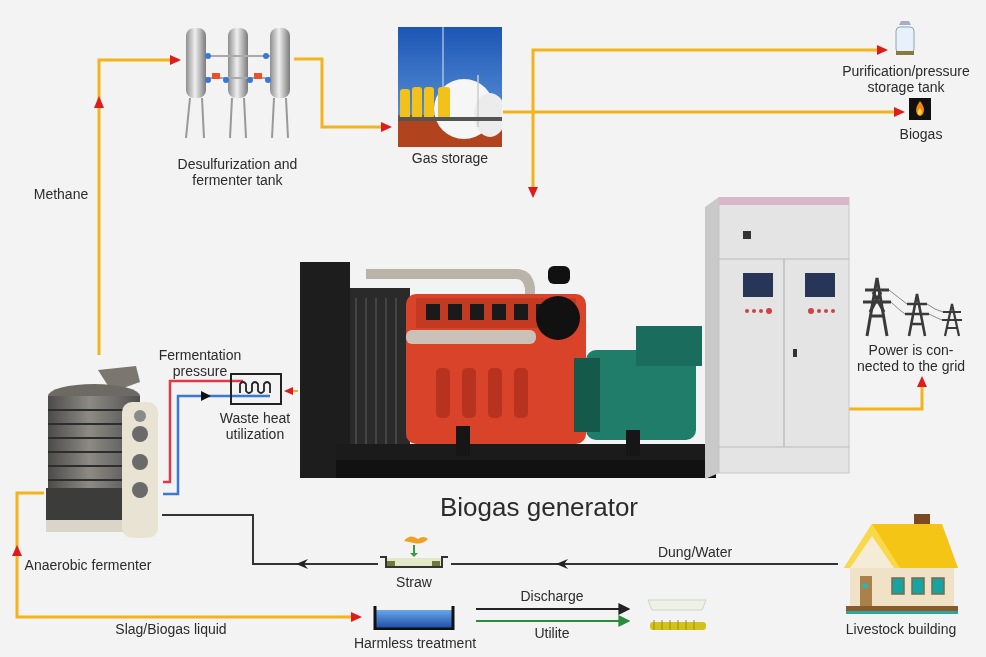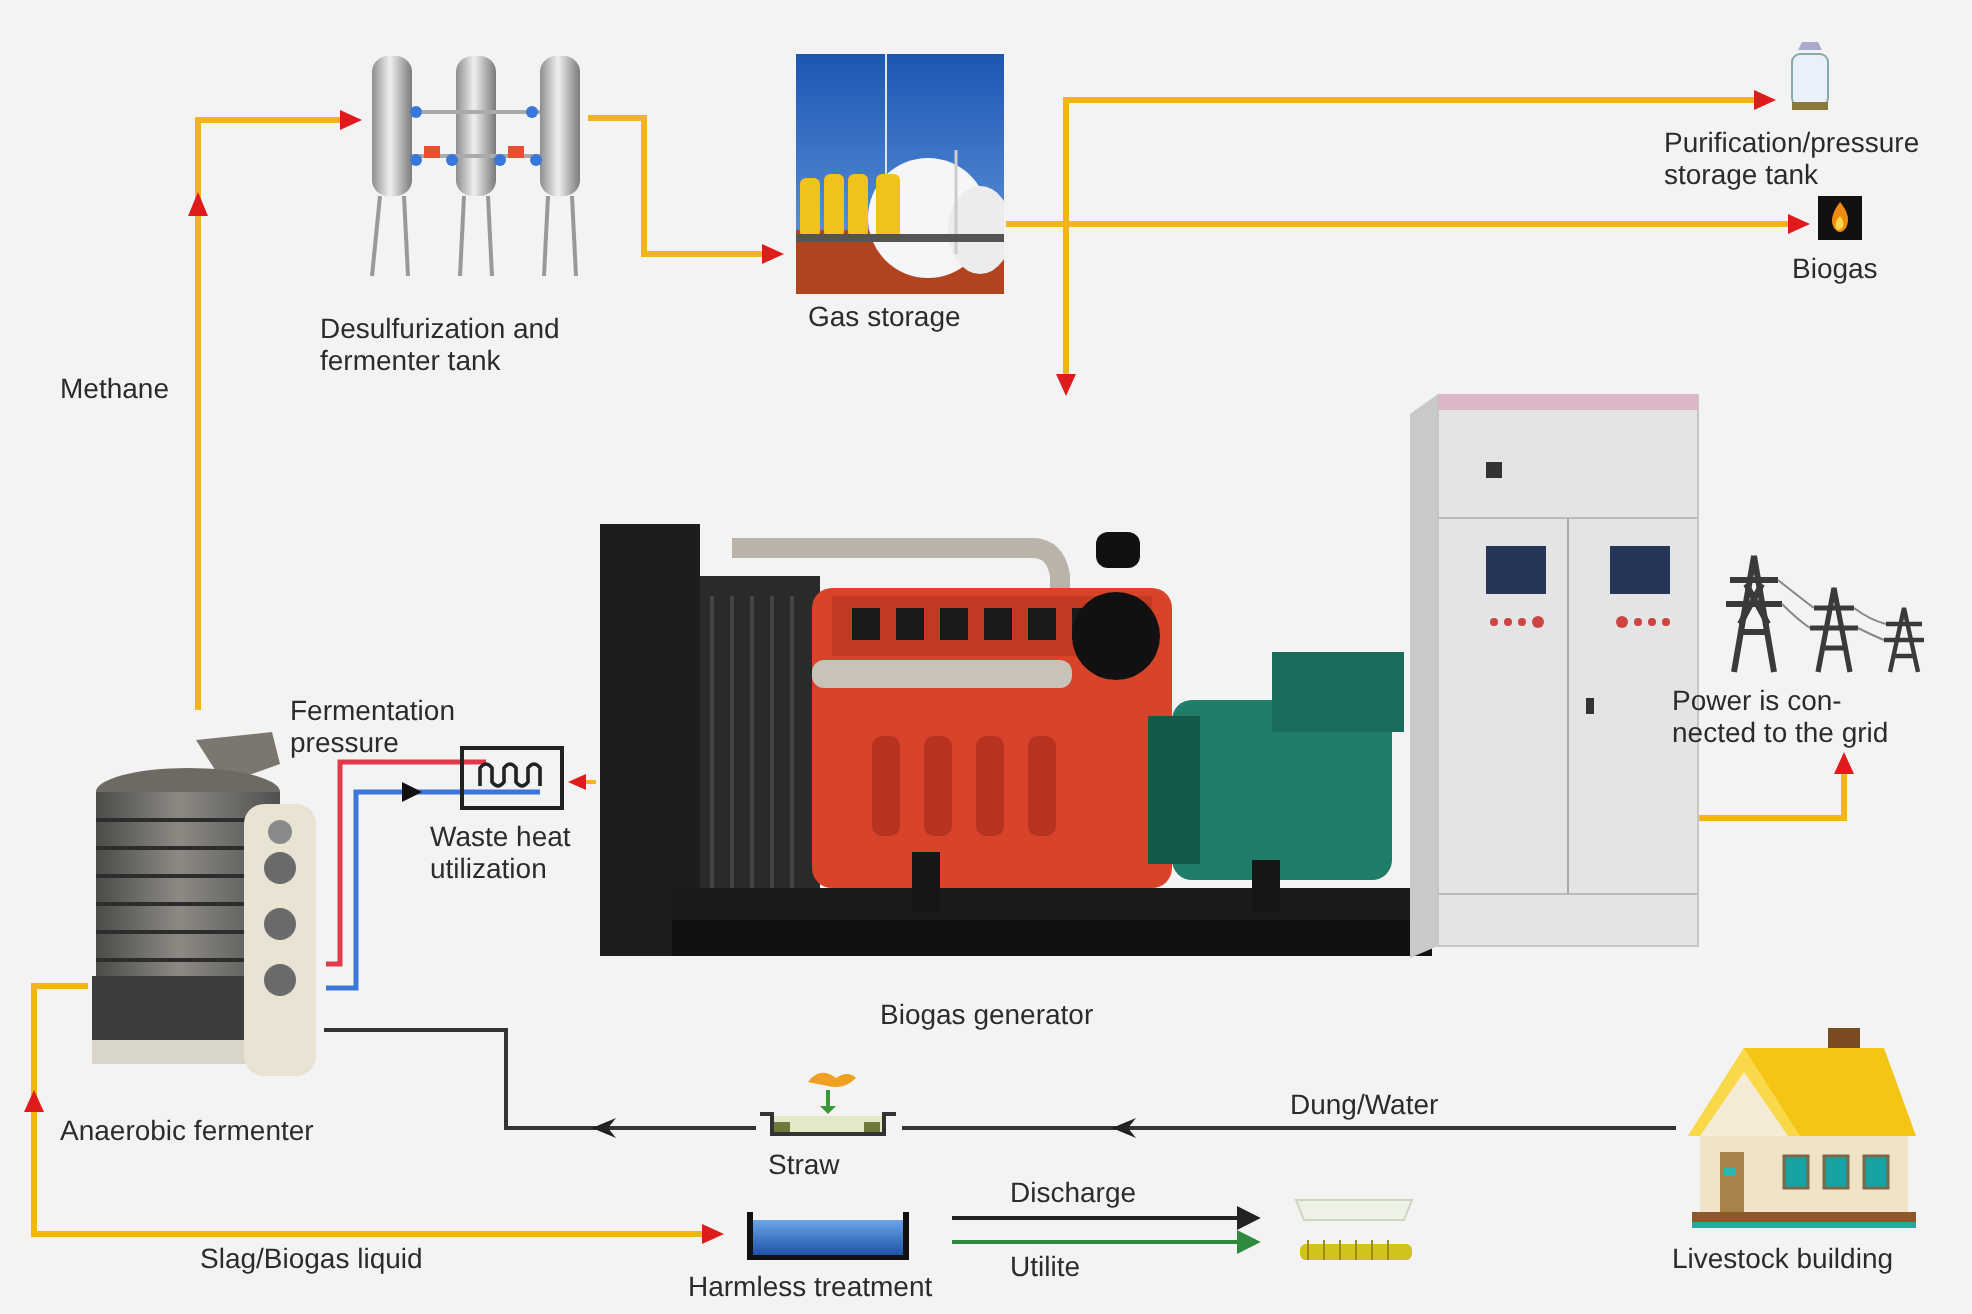--- a/index.html
+++ b/index.html
@@ -1,19 +1,19 @@
 <!DOCTYPE html>
 <html><head>
 <meta charset="utf-8">
 <style>
   html, body { margin:0; padding:0; }
   body { width:986px; height:657px; background:#f3f3f4; position:relative; overflow:hidden;
          font-family:"Liberation Sans", "DejaVu Sans", sans-serif; color:#2a2a2a; }
-  .lbl { position:absolute; font-size:14px; line-height:16px; color:#2b2b2b; text-align:left; white-space:nowrap; }
-  .lbl.big { font-size:14px; line-height:24px; }
+  .lbl { position:absolute; font-size:14px; line-height:16px; color:#2b2b2b; text-align:center; white-space:nowrap; }
+  .lbl.big { font-size:26px; line-height:24px; }
   svg.flow { position:absolute; left:0; top:0; width:986px; height:657px; }
   .comp { position:absolute; }
 </style>
 </head>
 <body>
 
 <svg class="flow" viewBox="0 0 986 657">
   <defs>
     <marker id="ar" viewBox="0 0 10 10" refX="8" refY="5" markerWidth="7" markerHeight="7" orient="auto-start-reverse">
       <path d="M0,0 L10,5 L0,10 z" fill="#e01b1b"></path>
@@ -270,21 +270,21 @@
       <line x1="6" y1="118" x2="98" y2="118"></line>
   </g>
   <rect x="4" y="126" width="96" height="32" fill="#3c3c3a"></rect>
   <rect x="4" y="158" width="96" height="12" fill="#d9d5c8"></rect>
   <rect x="80" y="40" width="36" height="136" rx="10" fill="#e8e3d3"></rect>
   <circle cx="98" cy="72" r="8" fill="#6a6a6a"></circle>
   <circle cx="98" cy="100" r="8" fill="#6a6a6a"></circle>
   <circle cx="98" cy="128" r="8" fill="#6a6a6a"></circle>
   <circle cx="98" cy="54" r="6" fill="#8a8a8a"></circle>
 </svg>
-<div class="lbl" style="left:30px;top:557px;width:160px">Anaerobic fermenter</div>
+<div class="lbl" style="left:8px;top:557px;width:160px">Anaerobic fermenter</div>
 
 <div class="lbl" style="left:145px;top:347px;width:110px">
   <div>Fermentation</div>
   <div>pressure</div>
 </div>
 <div class="lbl" style="left:215px;top:410px;width:80px">
   <div>Waste heat</div>
   <div>utilization</div>
 </div>
 

